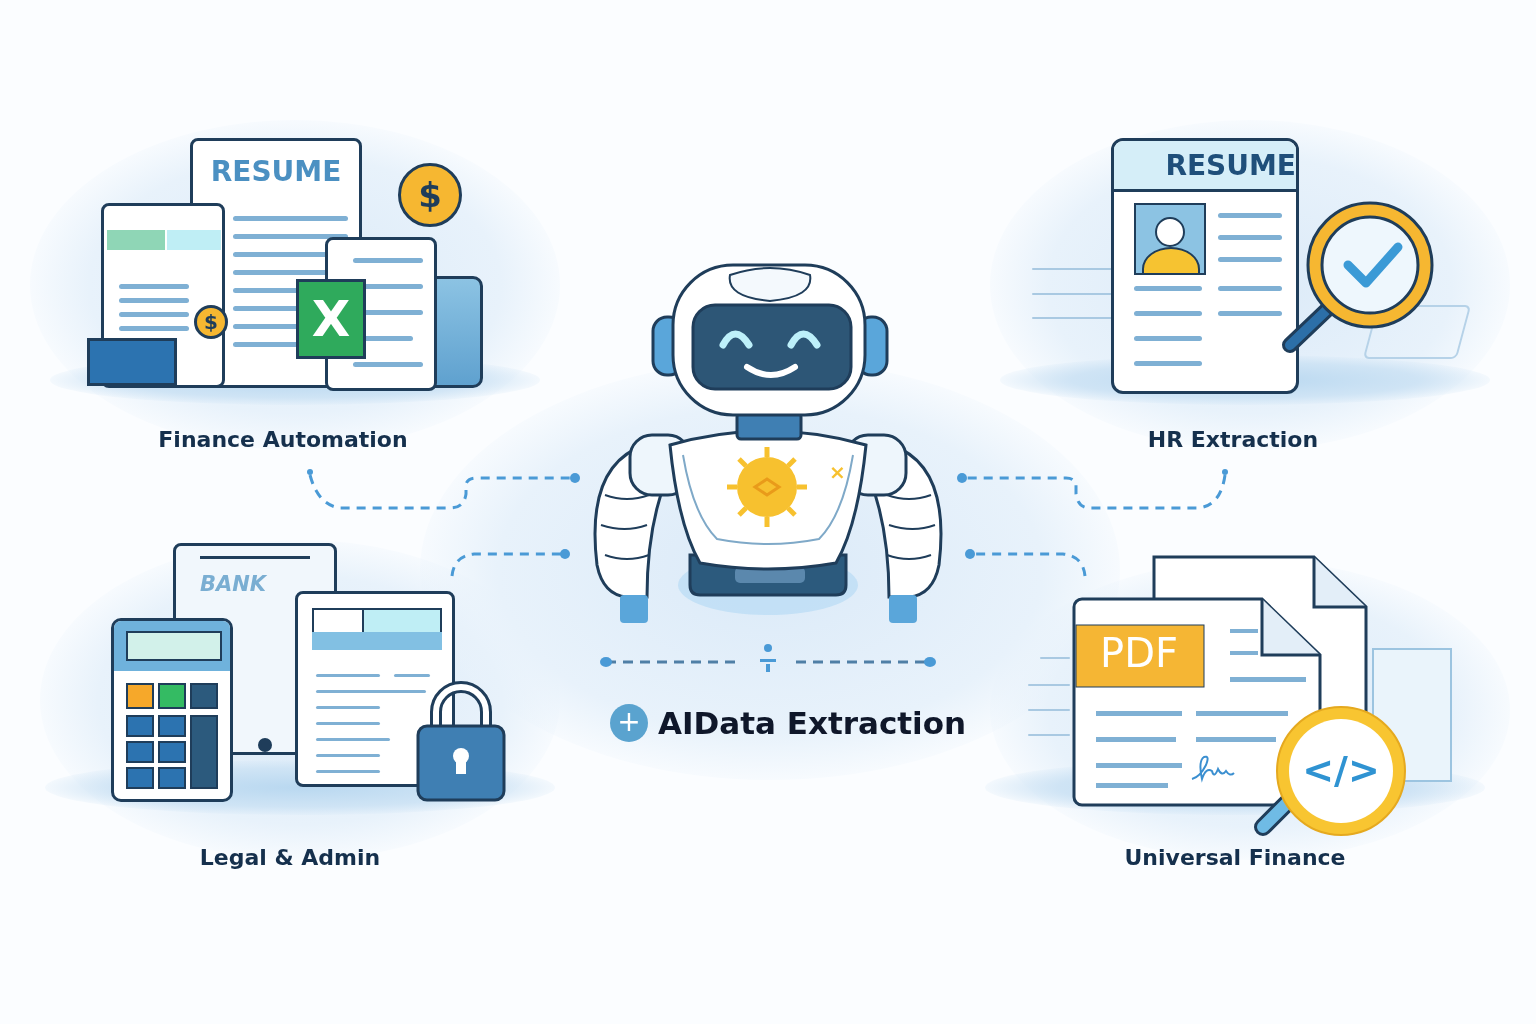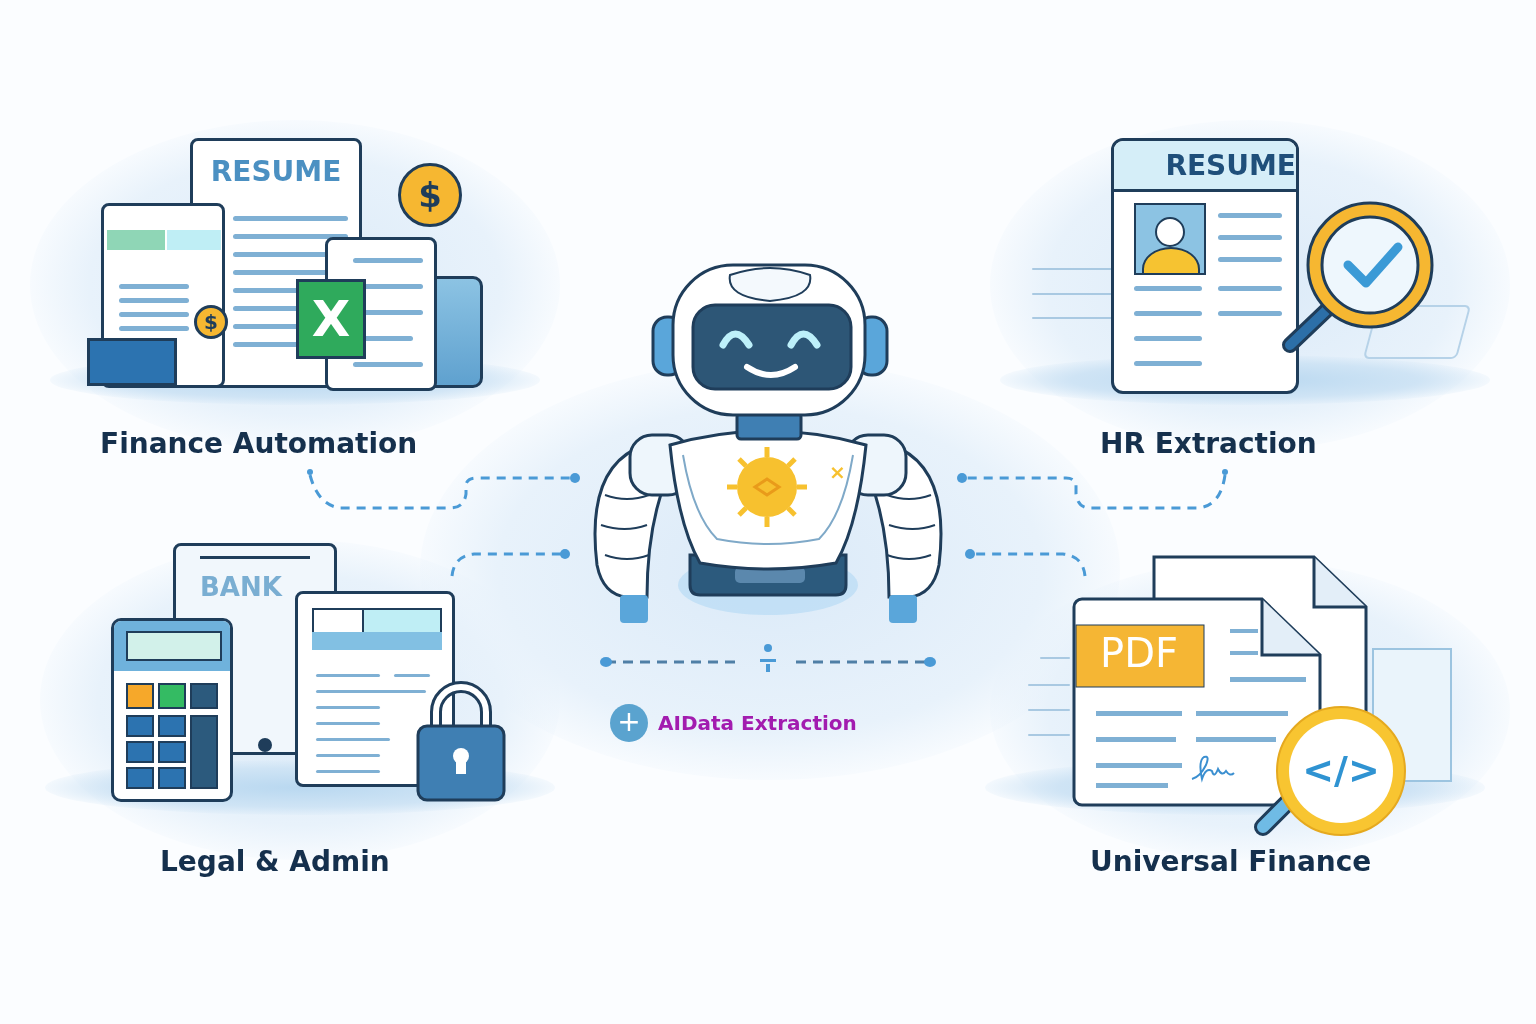--- a/index.html
+++ b/index.html
@@ -1,21 +1,21 @@
 <!DOCTYPE html>
 <html><head>
 <meta charset="utf-8">
 <style>
   html,body{margin:0;padding:0;}
   body{width:1536px;height:1024px;overflow:hidden;background:#fbfdff;font-family:"DejaVu Sans","Liberation Sans",sans-serif;position:relative;}
   .blob{position:absolute;border-radius:50%;background:radial-gradient(ellipse at center,#dbeaf8 0%,#e8f2fb 55%,rgba(240,247,253,0) 75%);}
   .shadow{position:absolute;border-radius:50%;background:radial-gradient(ellipse at center,#b9d8f0 0%,#cfe4f5 50%,rgba(220,236,248,0) 75%);}
   .doc{position:absolute;background:#fff;border:3px solid #1f3d5a;border-radius:8px;box-sizing:border-box;}
   .line{position:absolute;height:5px;border-radius:3px;background:#7fb0d4;}
-  .label{position:absolute;font-weight:bold;color:#15304d;font-size:28px;text-align:left;white-space:nowrap;}
+  .label{position:absolute;font-weight:bold;color:#15304d;font-size:22px;text-align:center;white-space:nowrap;}
   .coin{position:absolute;border-radius:50%;background:#f6b731;border:3px solid #1f3d5a;box-sizing:border-box;color:#1f3d5a;font-weight:bold;display:flex;align-items:center;justify-content:center;}
   svg{position:absolute;overflow:visible;}
 </style>
 </head>
 <body>
 
 <div class="blob" style="left:30px;top:120px;width:530px;height:330px;"></div>
 <div class="blob" style="left:990px;top:120px;width:520px;height:330px;"></div>
 <div class="blob" style="left:40px;top:540px;width:520px;height:320px;"></div>
 <div class="blob" style="left:990px;top:560px;width:520px;height:300px;"></div>
@@ -91,21 +91,21 @@
     <circle cx="100" cy="70" r="48" fill="#eef7fd" stroke="#1f3d5a" stroke-width="3"></circle>
     <polyline points="78,70 96,88 128,52" fill="none" stroke="#3b9ad6" stroke-width="9" stroke-linecap="round" stroke-linejoin="round"></polyline>
   </svg>
   <div class="label" style="left:1100px;top:427px;width:266px;">HR Extraction</div>
 </div>
 
 <div>
   <div class="shadow" style="left:45px;top:760px;width:510px;height:55px;"></div>
   <div class="doc" style="left:173px;top:543px;width:164px;height:212px;background:#f1f7fc;">
     <div style="position:absolute;left:24px;top:10px;width:110px;height:3px;background:#1f3d5a;"></div>
-    <div style="position:absolute;left:24px;top:26px;color:#7aaed2;font-weight:bold;font-size:26px;">BANK</div>
+    <div style="position:absolute;left:24px;top:26px;color:#7aaed2;font-weight:bold;font-size:21px;font-style:italic;">BANK</div>
     <div style="position:absolute;left:82px;top:192px;width:14px;height:14px;border-radius:50%;background:#1f3d5a;"></div>
   </div>
   <div class="doc" style="left:111px;top:618px;width:122px;height:184px;border-radius:10px;overflow:hidden;">
     <div style="position:absolute;left:0;right:0;top:0;height:50px;background:#6fb2dc;"></div>
     <div style="position:absolute;left:12px;top:10px;width:92px;height:26px;background:#d2f1ea;border:2px solid #1f3d5a;"></div>
     <div style="position:absolute;left:12px;top:62px;width:24px;height:22px;background:#f6a82a;border:2px solid #1f3d5a;"></div>
     <div style="position:absolute;left:44px;top:62px;width:24px;height:22px;background:#34bb63;border:2px solid #1f3d5a;"></div>
     <div style="position:absolute;left:76px;top:62px;width:24px;height:22px;background:#2c5a7d;border:2px solid #1f3d5a;"></div>
     <div style="position:absolute;left:12px;top:94px;width:24px;height:18px;background:#2c73b0;border:2px solid #1f3d5a;"></div>
     <div style="position:absolute;left:44px;top:94px;width:24px;height:18px;background:#2c73b0;border:2px solid #1f3d5a;"></div>
@@ -251,14 +251,14 @@
   <rect x="88" y="10" width="192" height="150" rx="60" fill="#fff" stroke="#1f3d5a" stroke-width="3"></rect>
   <path d="M145 20 q40 -14 80 0 q4 22 -40 26 q-44 -4 -40 -26 z" fill="#f4f9fd" stroke="#1f3d5a" stroke-width="2"></path>
   <rect x="108" y="50" width="158" height="84" rx="22" fill="#2d5676" stroke="#1f3d5a" stroke-width="3"></rect>
   <path d="M138 90 q12 -22 26 0" fill="none" stroke="#bdf0fa" stroke-width="7" stroke-linecap="round"></path>
   <path d="M206 90 q12 -22 26 0" fill="none" stroke="#bdf0fa" stroke-width="7" stroke-linecap="round"></path>
   <path d="M162 112 q24 16 48 0" fill="none" stroke="#fff" stroke-width="6" stroke-linecap="round"></path>
 </svg>
 
 <div style="position:absolute;left:610px;top:704px;display:flex;align-items:center;gap:10px;">
   <div style="width:38px;height:38px;border-radius:50%;background:#5aa3cf;color:#fff;font-size:28px;line-height:36px;text-align:center;">+</div>
-  <div style="color:#a21caf;font-weight:bold;font-size:20px;white-space:nowrap;">AIData Extraction</div>
+  <div style="color:#0f172a;font-weight:bold;font-size:31px;white-space:nowrap;">AIData Extraction</div>
 </div>
 
 </body></html>

